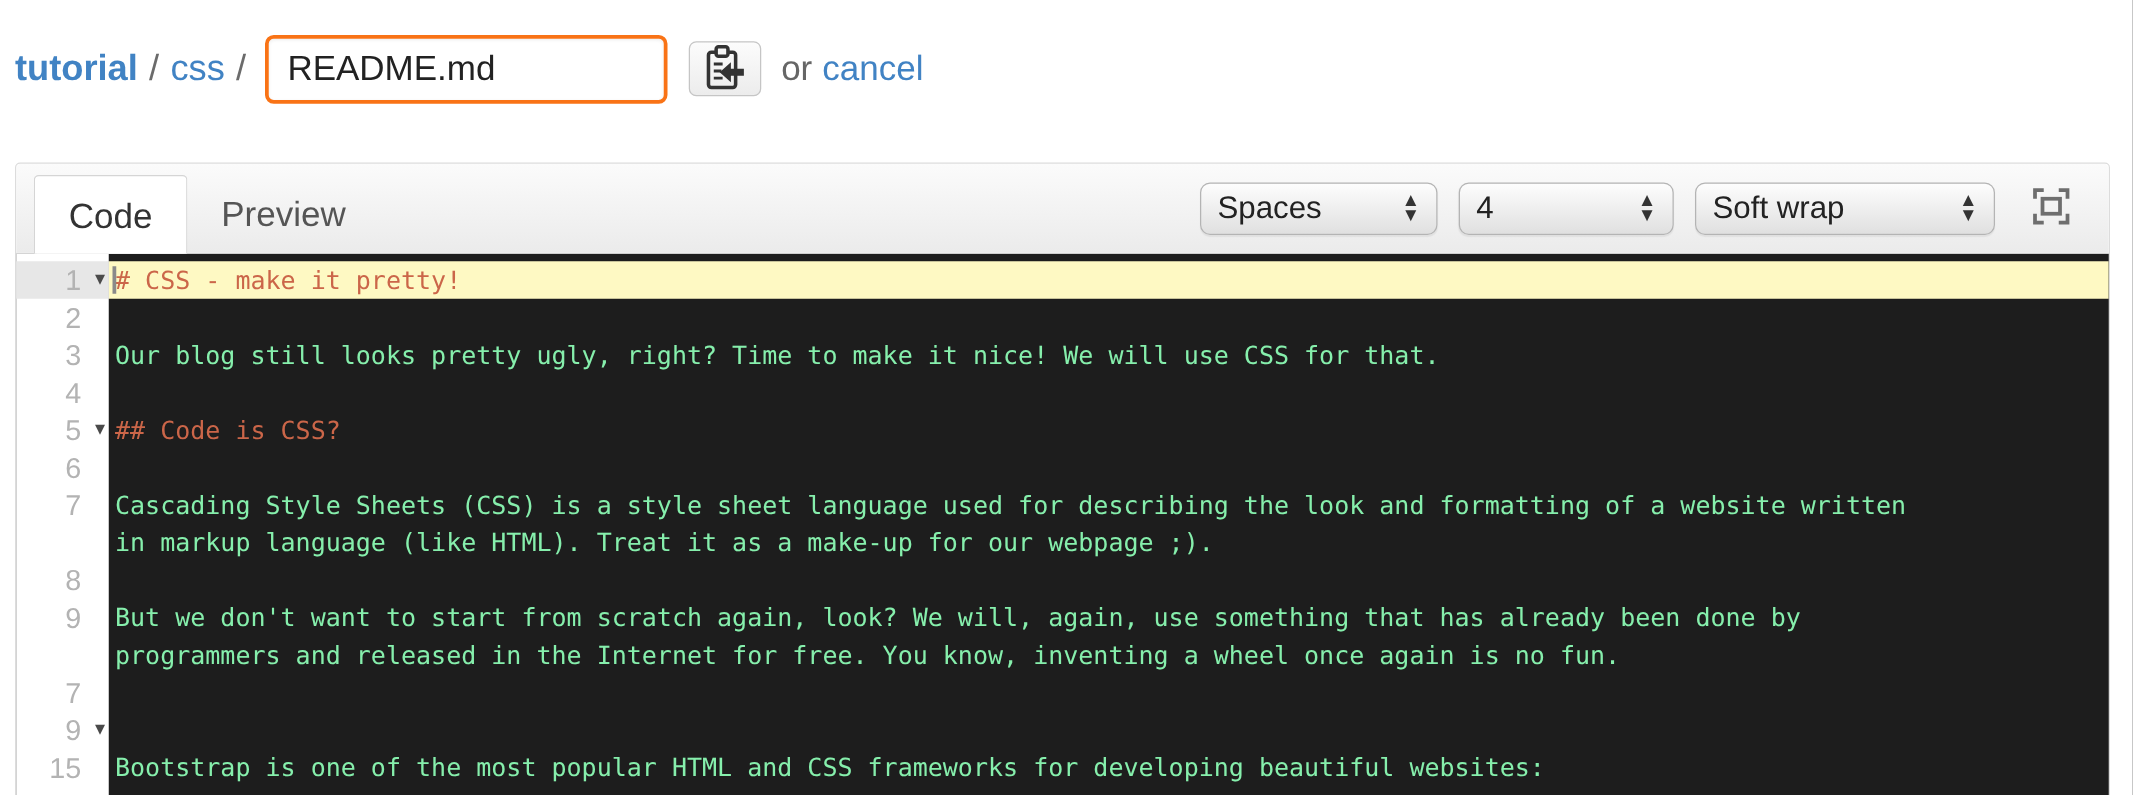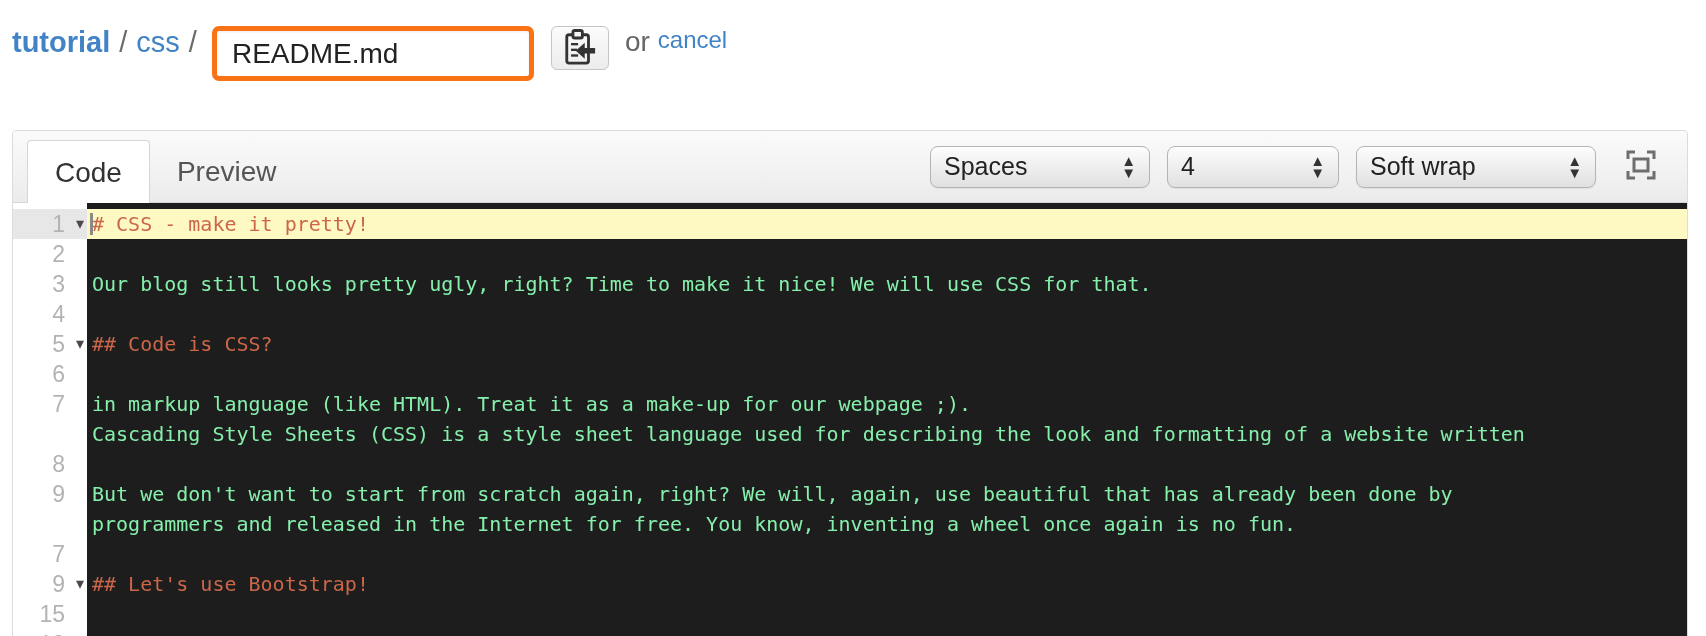--- a/index.html
+++ b/index.html
@@ -1,50 +1,50 @@
 <!DOCTYPE html>
 <html><head>
 <meta charset="utf-8">
 <style>
   * { margin:0; padding:0; box-sizing:border-box; }
   html,body { width:1706px; height:636px; overflow:hidden; background:#fff;
               font-family:"Liberation Sans", sans-serif; }
 
   
-  .topbar { display:flex; padding:26px 0 0 12px; height:84px; }
+  .topbar { display:flex; align-items:center; padding:26px 0 0 12px; height:84px; }
   .crumb-link { color:#4183c4; text-decoration:none; font-size:29px; }
   .crumb-link.repo { font-weight:bold; }
   .crumb-sep { color:#6b6b6b; font-size:29px; margin:0 9px; }
-  .filename-input { margin-left:6px; width:322px; height:55px; border:5px solid #f97316;
+  .filename-input { margin-left:6px; width:322px; height:55px; border:3px solid #f97316;
        border-radius:7px; font-size:28px; color:#222; padding:0 15px;
        font-family:"Liberation Sans", sans-serif;
        box-shadow:inset 0 1px 3px rgba(0,0,0,.08); outline:none; }
   .copy-btn { margin-left:17px; width:58px; height:44px; border:1px solid #c5c5c5;
        border-radius:6px; background:linear-gradient(#fcfcfc,#ececec);
        display:flex; align-items:center; justify-content:center; cursor:pointer; }
   .or-text { margin-left:16px; color:#666; font-size:28px; }
-  .cancel-link { margin-left:8px; color:#4183c4; font-size:24px; text-decoration:none; }
+  .cancel-link { margin-left:8px; color:#4183c4; font-size:28px; text-decoration:none; }
 
   
   .editor { margin:46px 18px 0 12px; width:1676px; border:1px solid #dcdcdc;
             border-radius:4px; background:#fff; }
   .editor-header { position:relative; height:72px;
        background:linear-gradient(#fbfbfb,#ebebeb);
        border-bottom:1px solid #d5d5d5; border-radius:4px 4px 0 0;
        display:flex; align-items:center; }
   .tabs { position:absolute; left:14px; bottom:-1px; display:flex; z-index:2; }
   .tab { height:63px; line-height:63px; padding:0 27px; font-size:28px; color:#555; cursor:pointer; }
   .tab.active { background:#fff; color:#333; border:1px solid #d5d5d5; border-bottom:none;
                 border-radius:4px 4px 0 0; }
   .controls { margin-left:auto; margin-right:28px; display:flex; align-items:center; gap:17px; }
   .select { height:42px; border:1px solid #b4b4b4; border-radius:8px;
        background:linear-gradient(#fdfdfd,#e0e0e0); display:flex; align-items:center;
        justify-content:space-between; padding:0 13px; font-size:25px; color:#222;
        cursor:pointer; box-shadow:0 1px 1px rgba(0,0,0,.06); }
-  .select.w1{ width:220px; } .select.w2{ width:172px; } .select.w3{ width:240px; }
+  .select.w1{ width:190px; } .select.w2{ width:172px; } .select.w3{ width:240px; }
   .sel-arrows { display:flex; flex-direction:column; align-items:center; color:#333; }
   .sel-arrows span { font-size:15px; line-height:12px; }
   .fullscreen-btn { width:36px; height:36px; border:none; background:transparent;
        display:flex; align-items:center; justify-content:center; cursor:pointer; margin-left:10px; }
 
   
   .editor-body { display:flex; background:#1d1d1d; }
   .gutter { width:74px; background:#fff; padding-top:6px; flex:none; }
   .gutter-row { height:30px; line-height:30px; text-align:right; padding-right:22px;
        position:relative; font-size:23px; color:#b3b3b3; }
@@ -142,24 +142,23 @@
         <div class="gutter-row"><span>15</span></div>
         <div class="gutter-row"><span>13</span></div>
       </div>
     <div class="code">
         <div class="code-row heading active"><span class="cursor"></span><span># CSS - make it pretty!</span></div>
         <div class="code-row blank"><span></span></div>
         <div class="code-row text"><span>Our blog still looks pretty ugly, right? Time to make it nice! We will use CSS for that.</span></div>
         <div class="code-row blank"><span></span></div>
         <div class="code-row heading"><span>## Code is CSS?</span></div>
         <div class="code-row blank"><span></span></div>
+        <div class="code-row text"><span>Cascading Style Sheets (CSS) is a style sheet language used for describing the look and formatting of a website written</span></div>
         <div class="code-row text"><span>in markup language (like HTML). Treat it as a make-up for our webpage ;).</span></div>
-        <div class="code-row text"><span>Cascading Style Sheets (CSS) is a style sheet language used for describing the look and formatting of a website written</span></div>
         <div class="code-row blank"><span></span></div>
-        <div class="code-row text"><span>But we don't want to start from scratch again, right? We will, again, use beautiful that has already been done by</span></div>
+        <div class="code-row text"><span>But we don't want to start from scratch again, look? We will, again, use something that has already been done by</span></div>
         <div class="code-row text"><span>programmers and released in the Internet for free. You know, inventing a wheel once again is no fun.</span></div>
         <div class="code-row blank"><span></span></div>
-        <div class="code-row heading"><span>## Let's use Bootstrap!</span></div>
         <div class="code-row blank"><span></span></div>
         <div class="code-row text"><span>Bootstrap is one of the most popular HTML and CSS frameworks for developing beautiful websites:</span></div>
       </div>
   </div>
 </div>
 
 </body></html>

